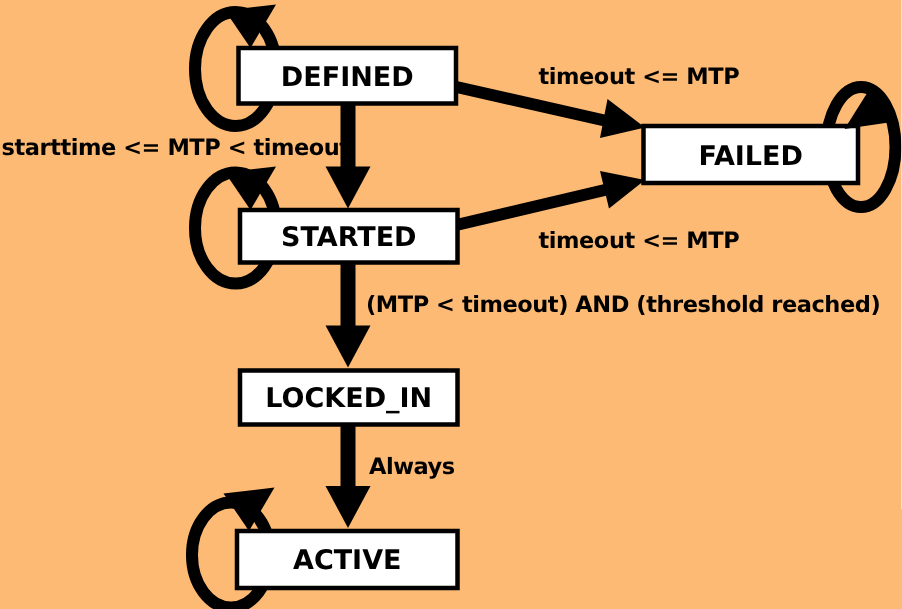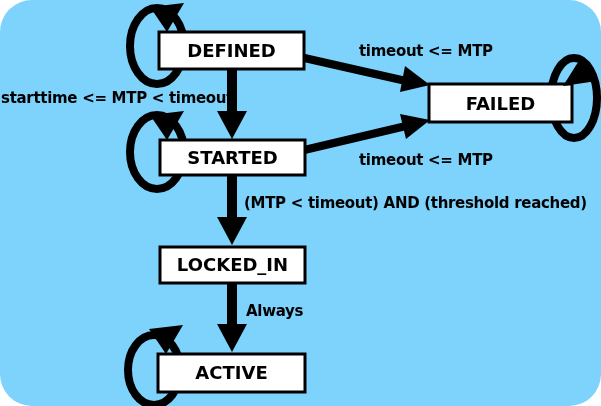--- a/index.html
+++ b/index.html
@@ -4,23 +4,22 @@
 <style>
   html, body {
     margin: 0;
     padding: 0;
     background: #ffffff;
   }
   .canvas {
     position: relative;
     width: 601px;
     height: 406px;
-    background: #7dd3fc;
+    background: #fdba74;
     overflow: hidden;
-    border-radius: 32px;
   }
   svg {
     display: block;
     font-family: "DejaVu Sans", sans-serif;
   }
   .state-box {
     fill: #ffffff;
     stroke: #000000;
     stroke-width: 3;
   }

